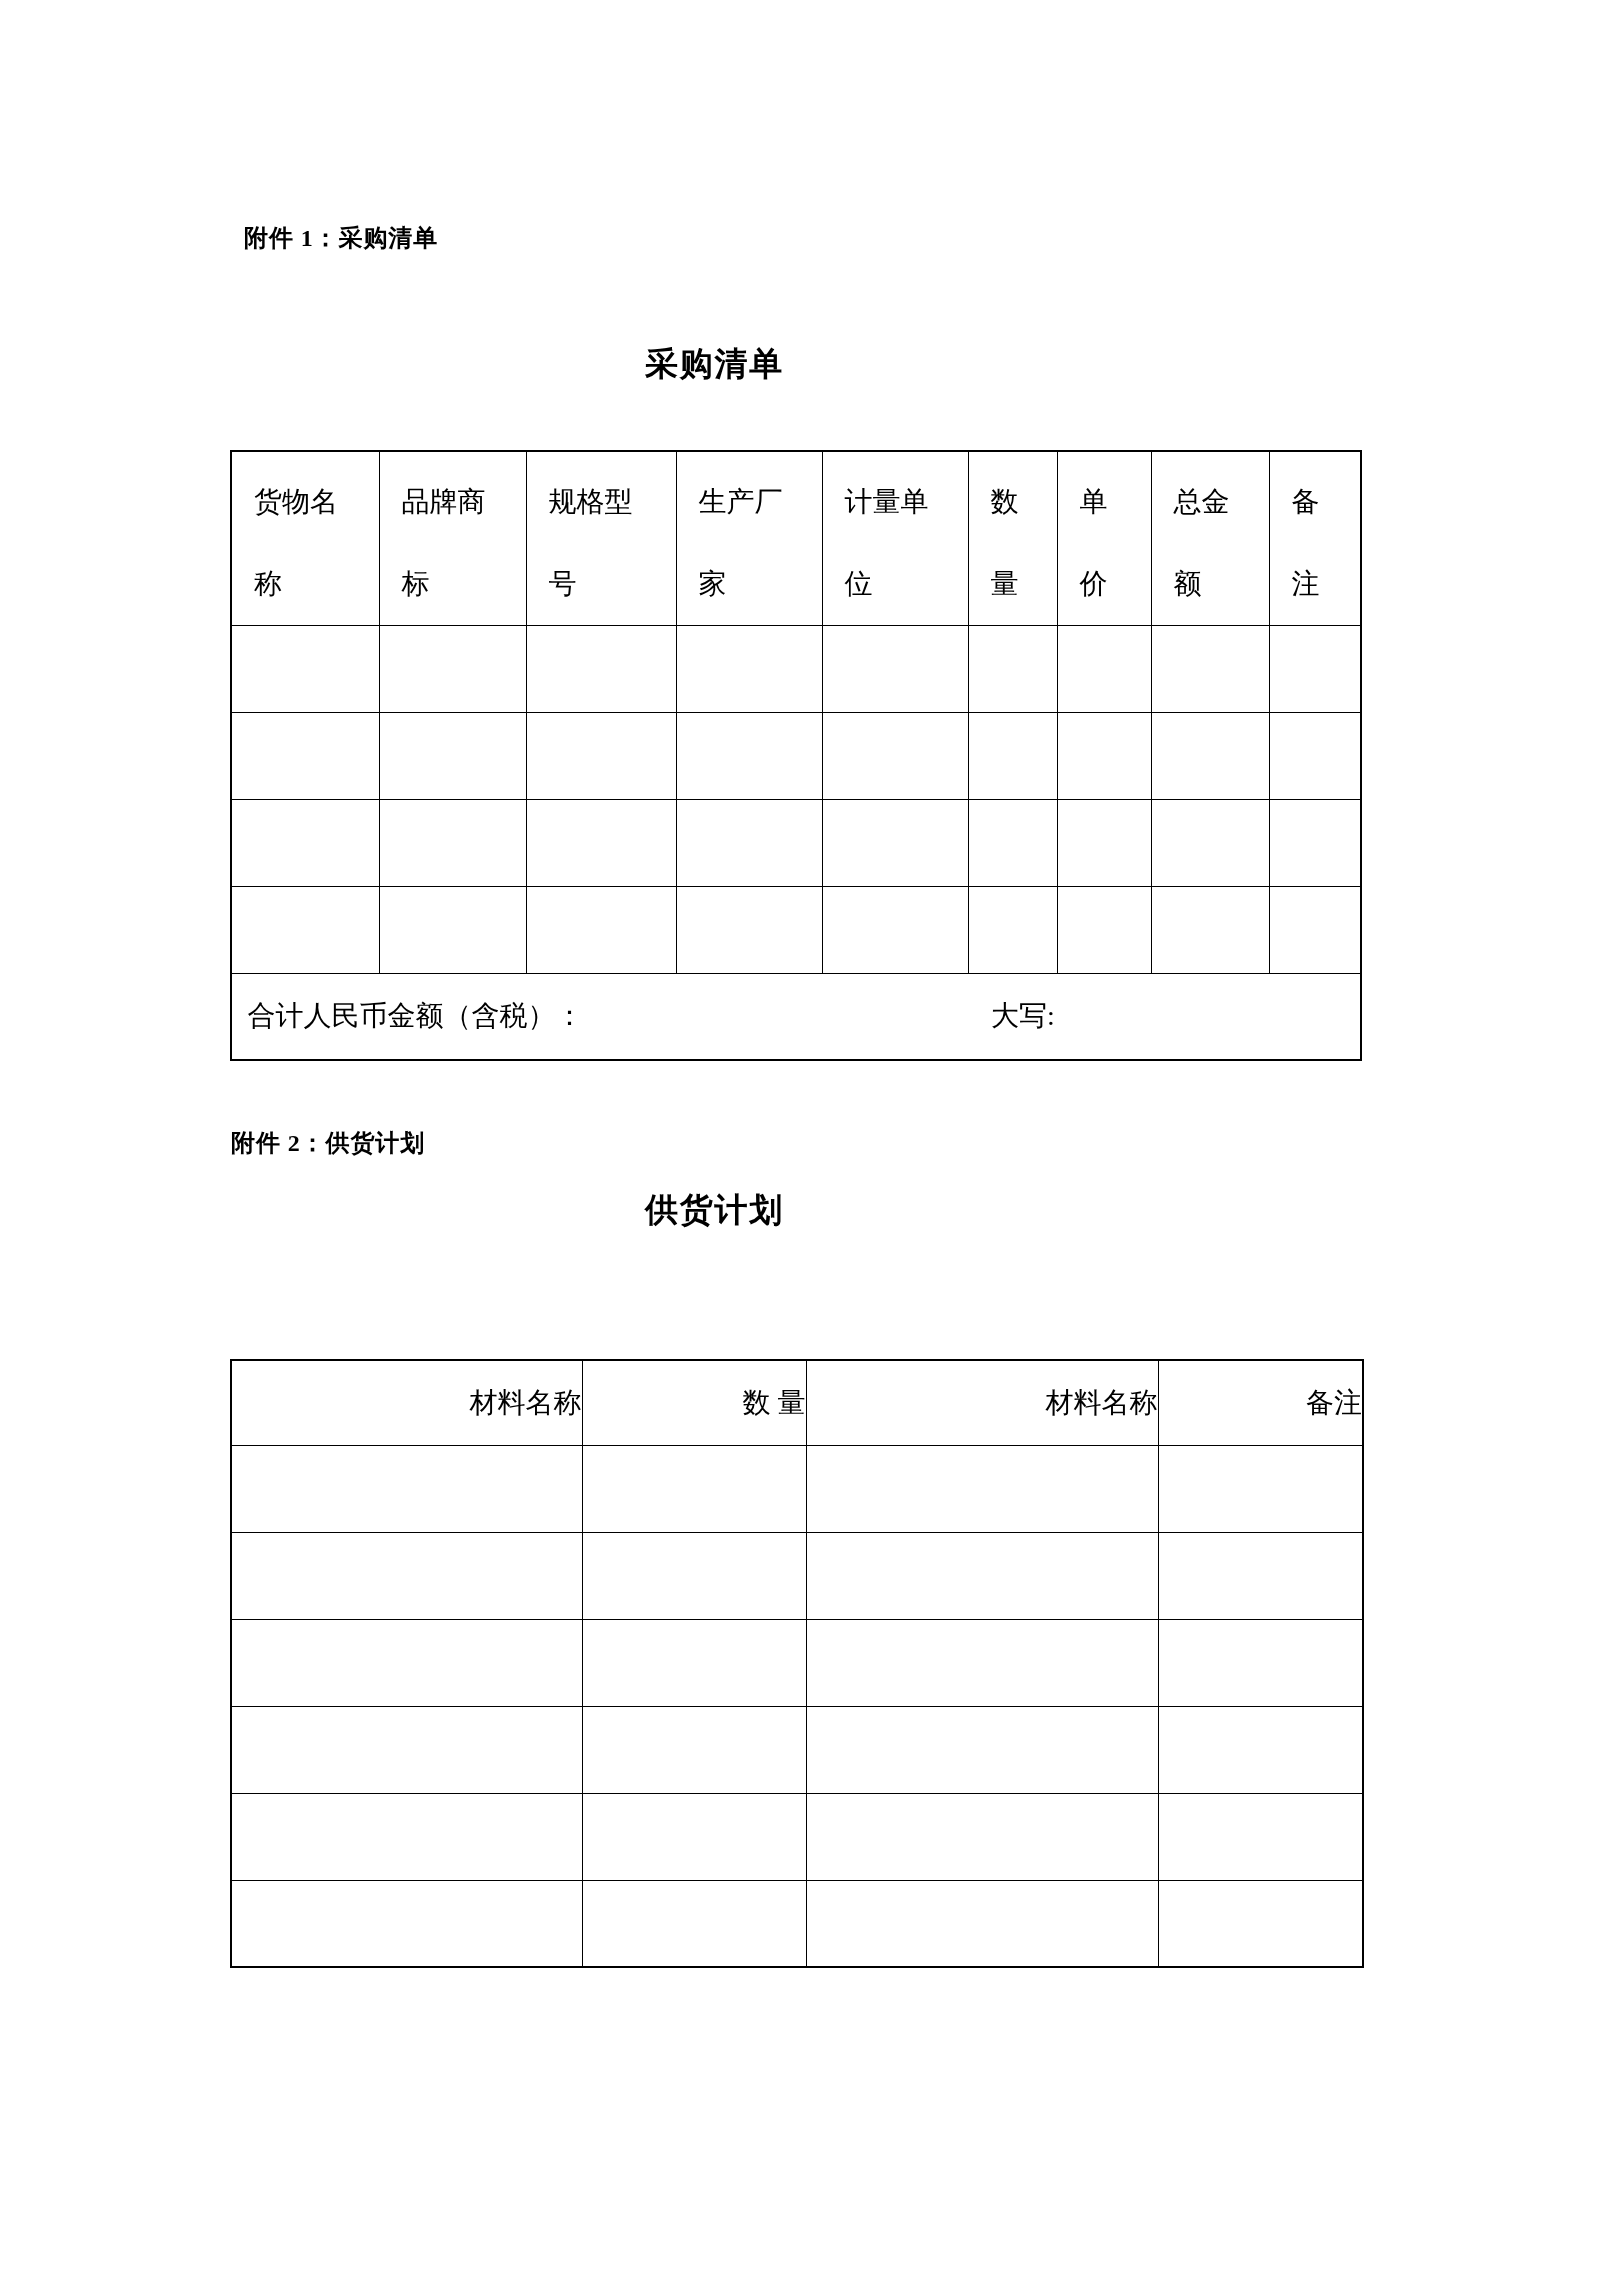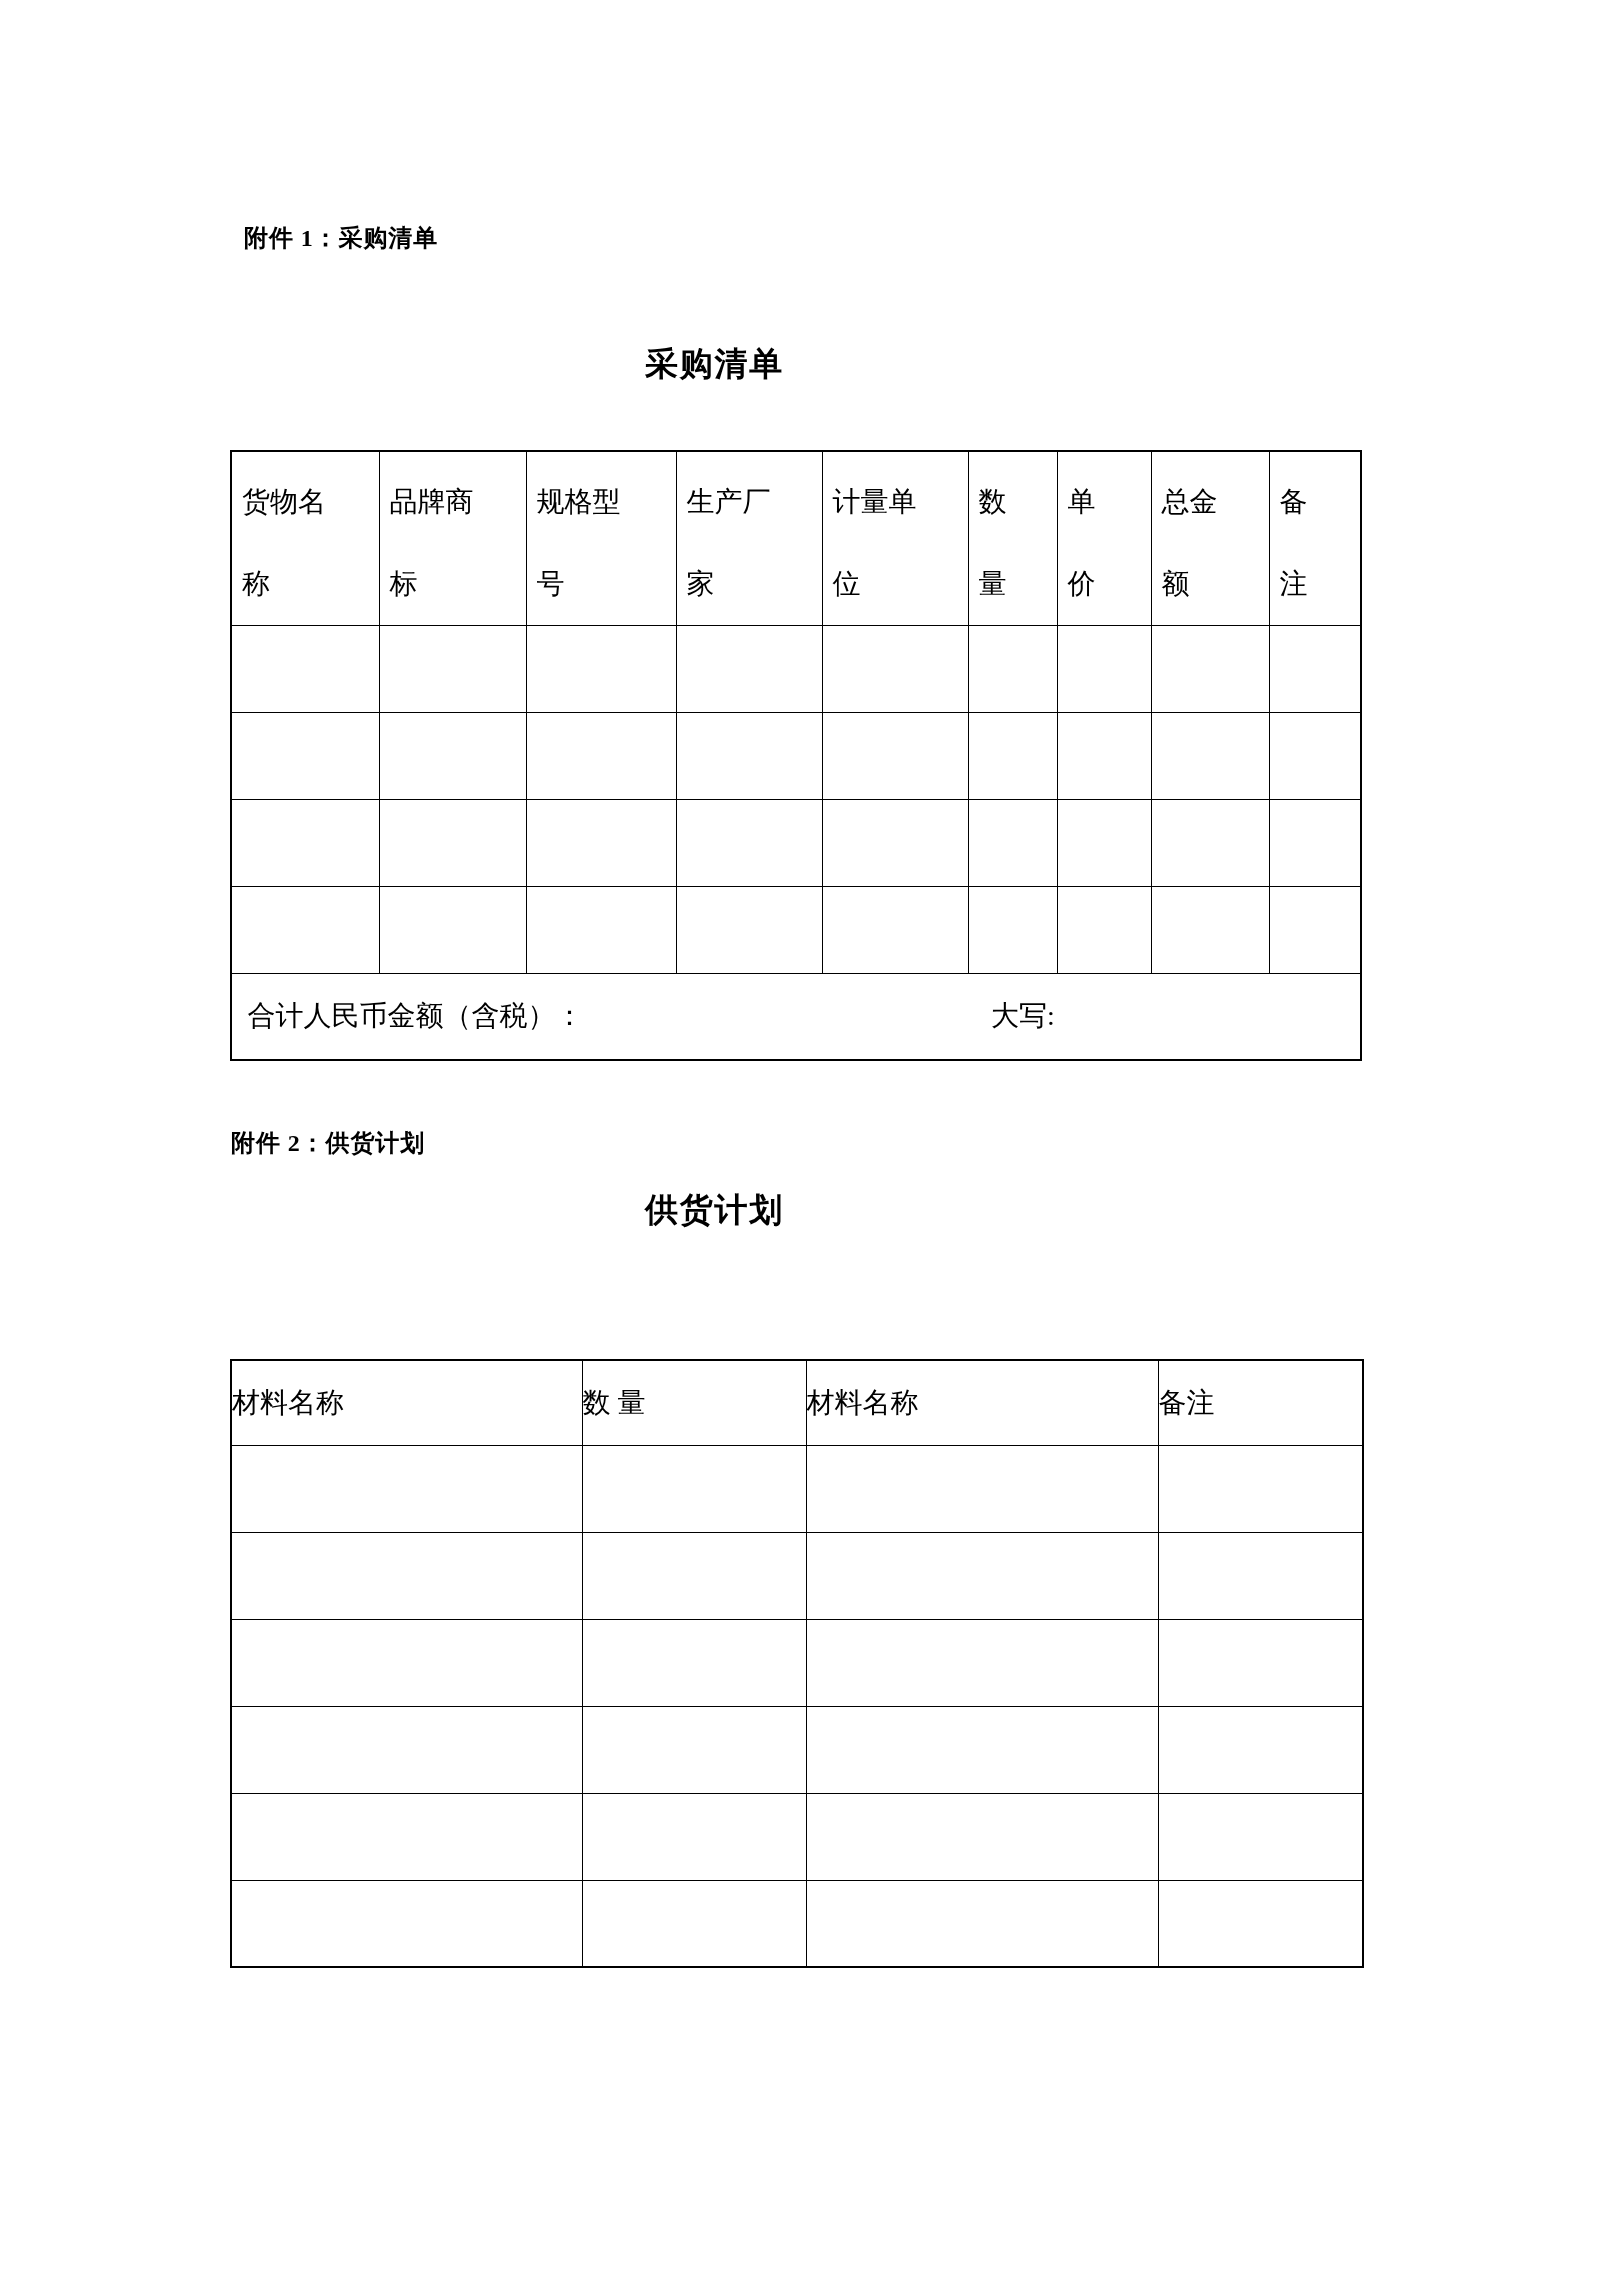--- a/index.html
+++ b/index.html
@@ -42,21 +42,21 @@
     color:#000000;
     overflow:hidden;
   }
   table.doc{border:2.7px solid #000000;}
   
   .t1-head td{vertical-align:top;}
   .hline{
     display:block;
     height:82px;
     line-height:82px;
-    padding-left:10px;
+    padding-left:22px;
     white-space:pre;
   }
   .t1-head td .pad{display:block;height:9px;}
   
   .t1-head td{border-bottom:2.7px solid #000;}
   .total-cell{
     position:relative;
     font-size:29px;
     border-top:2.7px solid #000;
   }
@@ -70,20 +70,21 @@
     position:absolute;
     left:718px;top:50%;
     transform:translateY(-50%);
     white-space:pre;
     margin-left:41px;
   }
   .t2-head td{
     border-bottom:2.7px solid #000;
     padding-left:15.5px;
     white-space:pre;
+    text-align:right;
   }
 </style>
 </head>
 <body>
 
 <div class="page">
 
   <div class="heading" style="left:244px;top:218px;">附件 1：采购清单</div>
 
   <div class="center-title" style="top:344px;">采购清单</div>

